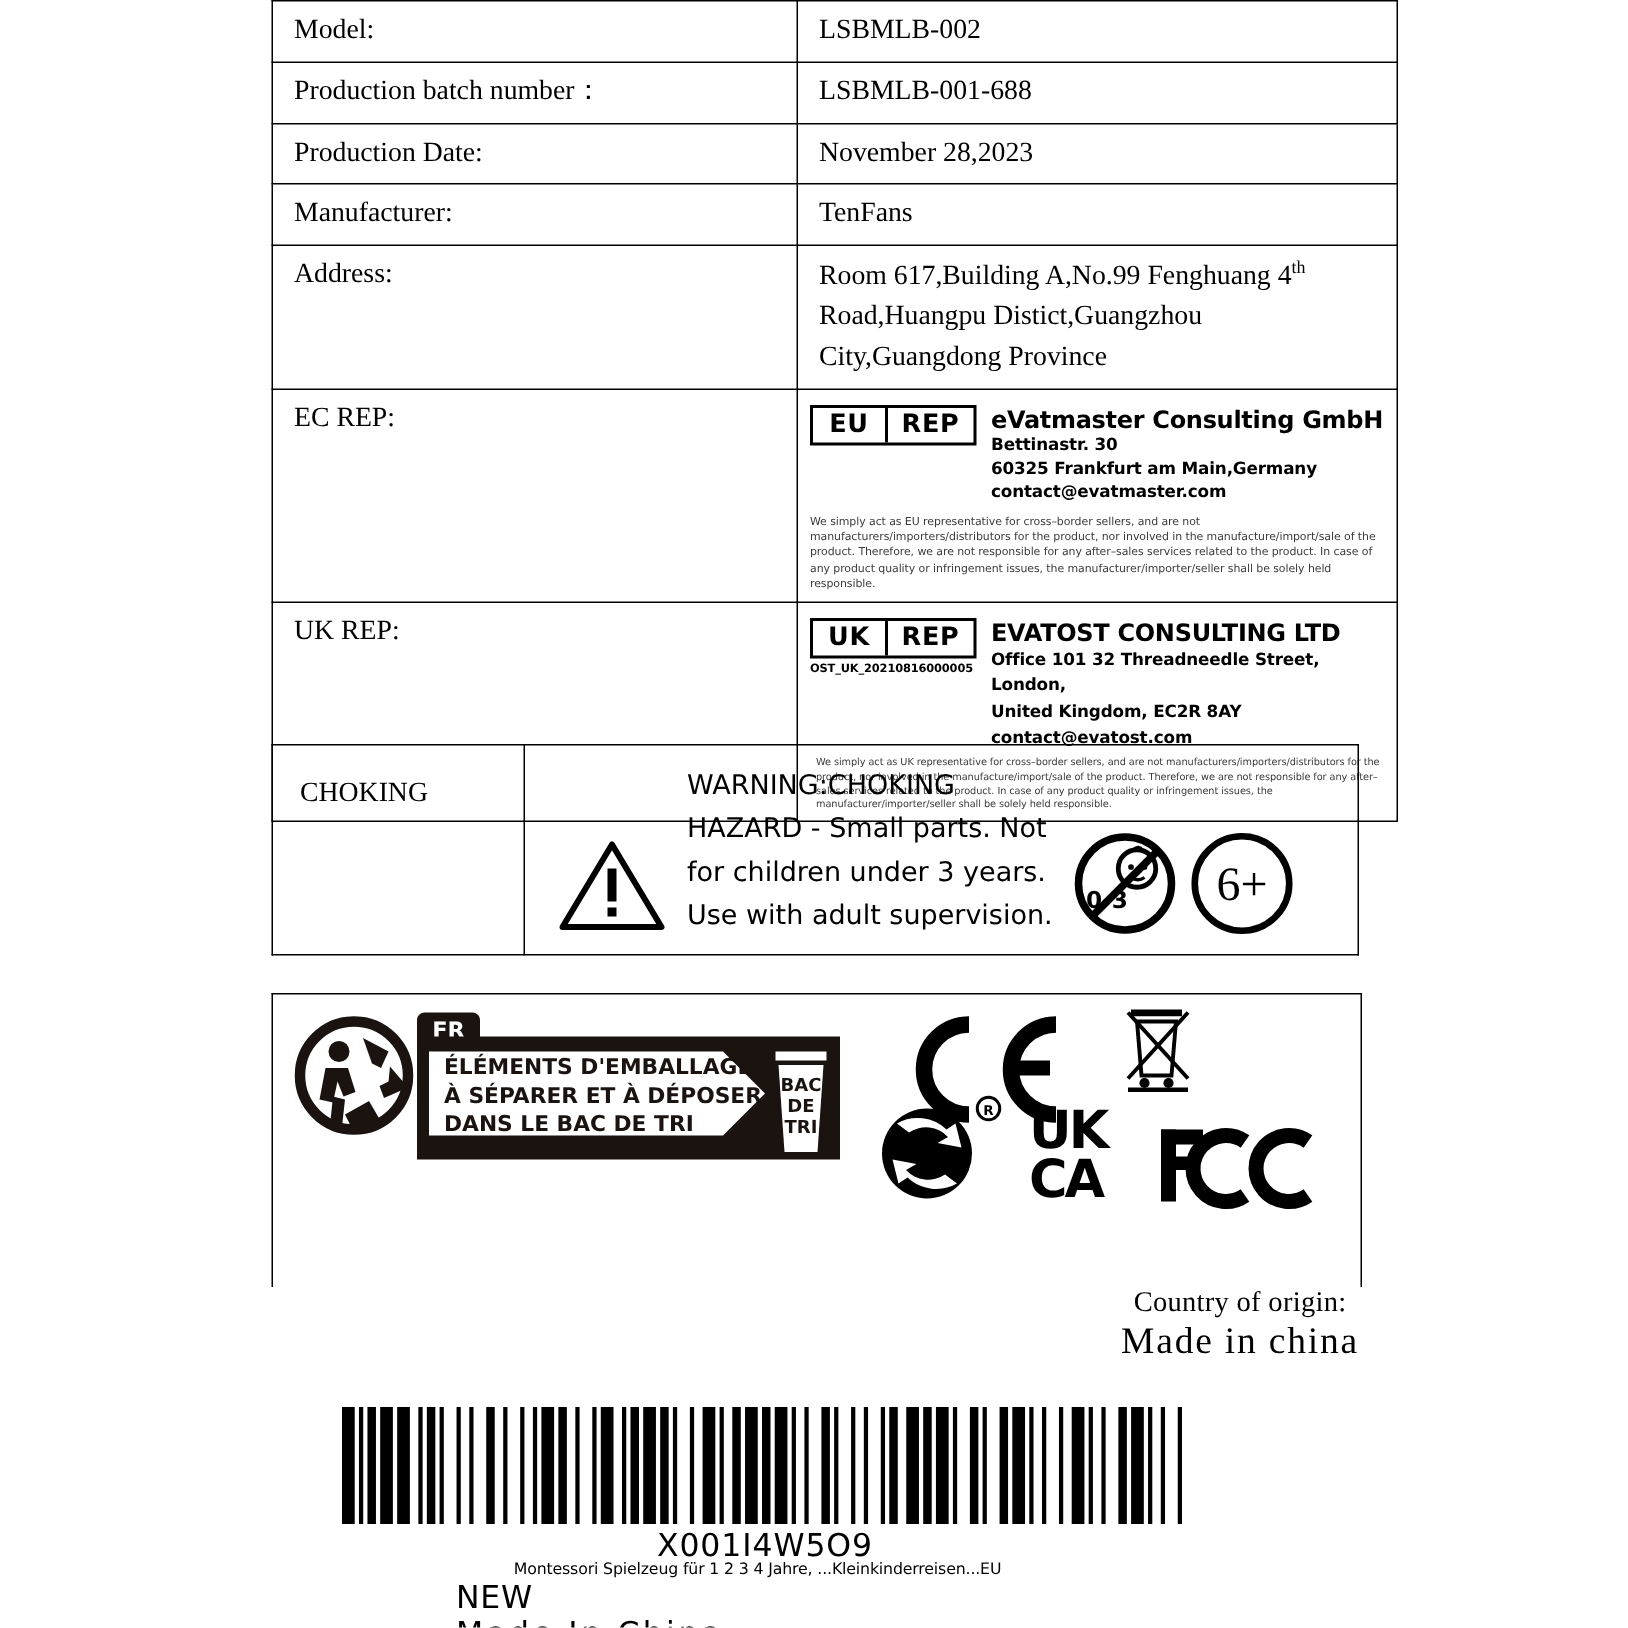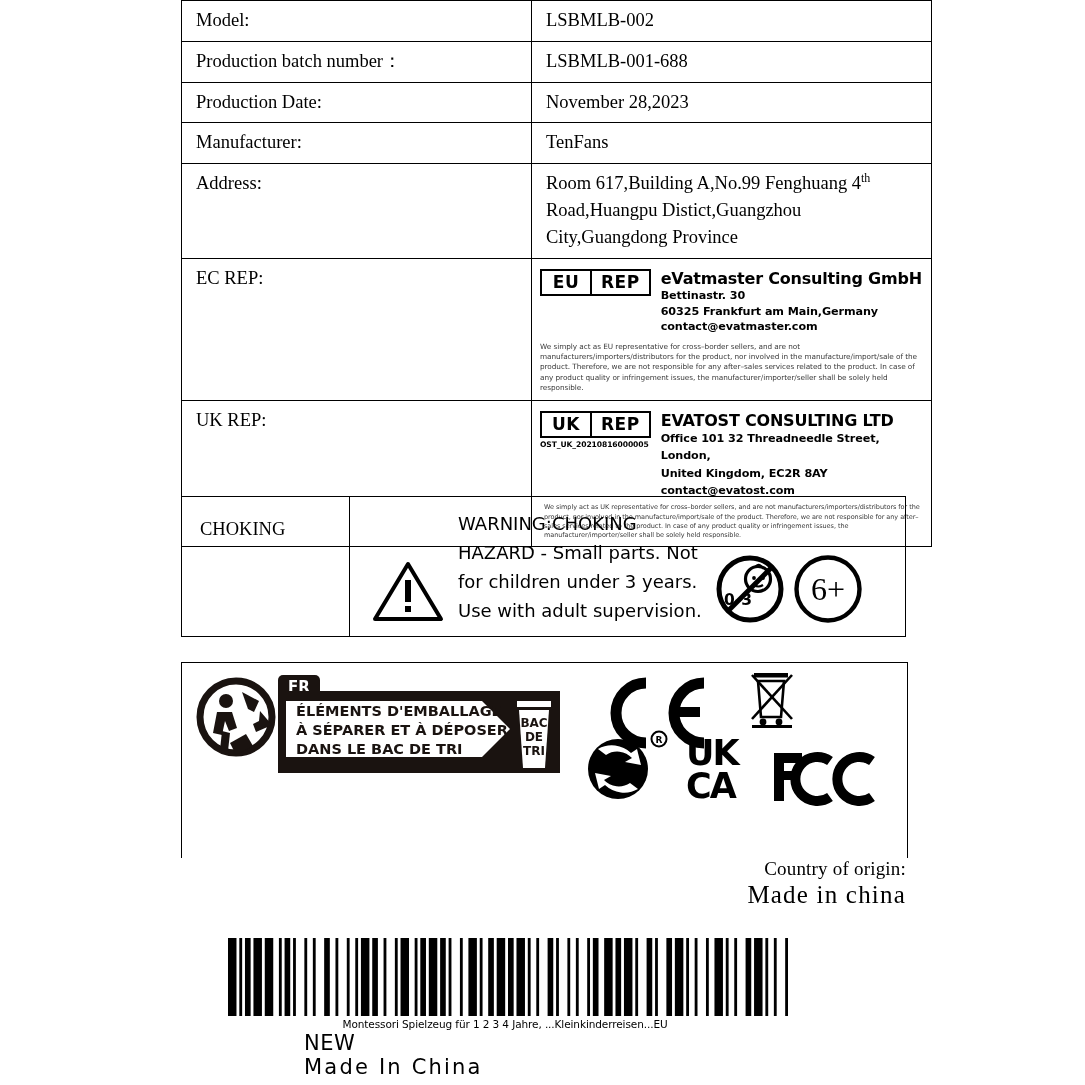--- a/index.html
+++ b/index.html
@@ -155,21 +155,21 @@
     border-top: 1.4px solid #000;
   }
   .triman { position: absolute; left: 8px; top: 8px; }
   .certs { position: absolute; left: 400px; top: 4px; }
 
   
   .origin {
     position: absolute;
     right: 179px;
     top: 858px;
-    text-align: right;
+    text-align: center;
     font-family: "Liberation Serif", serif;
   }
   .origin-label { font-size: 19px; letter-spacing: 0.2px; }
   .origin-value { font-size: 25px; letter-spacing: 1.2px; margin-top: 1px; }
 
   
   .barcode-block {
     position: absolute;
     left: 210px;
     top: 938px;
@@ -466,20 +466,21 @@
         <rect x="477.98" y="0" width="2.83" height="78" fill="#000"></rect>
         <rect x="486.46" y="0" width="8.48" height="78" fill="#000"></rect>
         <rect x="497.78" y="0" width="2.83" height="78" fill="#000"></rect>
         <rect x="506.26" y="0" width="2.83" height="78" fill="#000"></rect>
         <rect x="517.58" y="0" width="5.66" height="78" fill="#000"></rect>
         <rect x="526.06" y="0" width="8.48" height="78" fill="#000"></rect>
         <rect x="537.37" y="0" width="2.83" height="78" fill="#000"></rect>
         <rect x="545.86" y="0" width="2.83" height="78" fill="#000"></rect>
         <rect x="557.17" y="0" width="2.83" height="78" fill="#000"></rect>
       </svg>
+    <div class="bc-code">X001I4W5O9</div>
     <div class="bc-desc">Montessori Spielzeug für 1 2 3 4 Jahre, ...Kleinkinderreisen...EU</div>
     <div class="bc-foot">
       <div class="bc-new">NEW</div>
       <div class="bc-made">Made In China</div>
     </div>
   </div>
 
 </div>
 
 </body></html>

